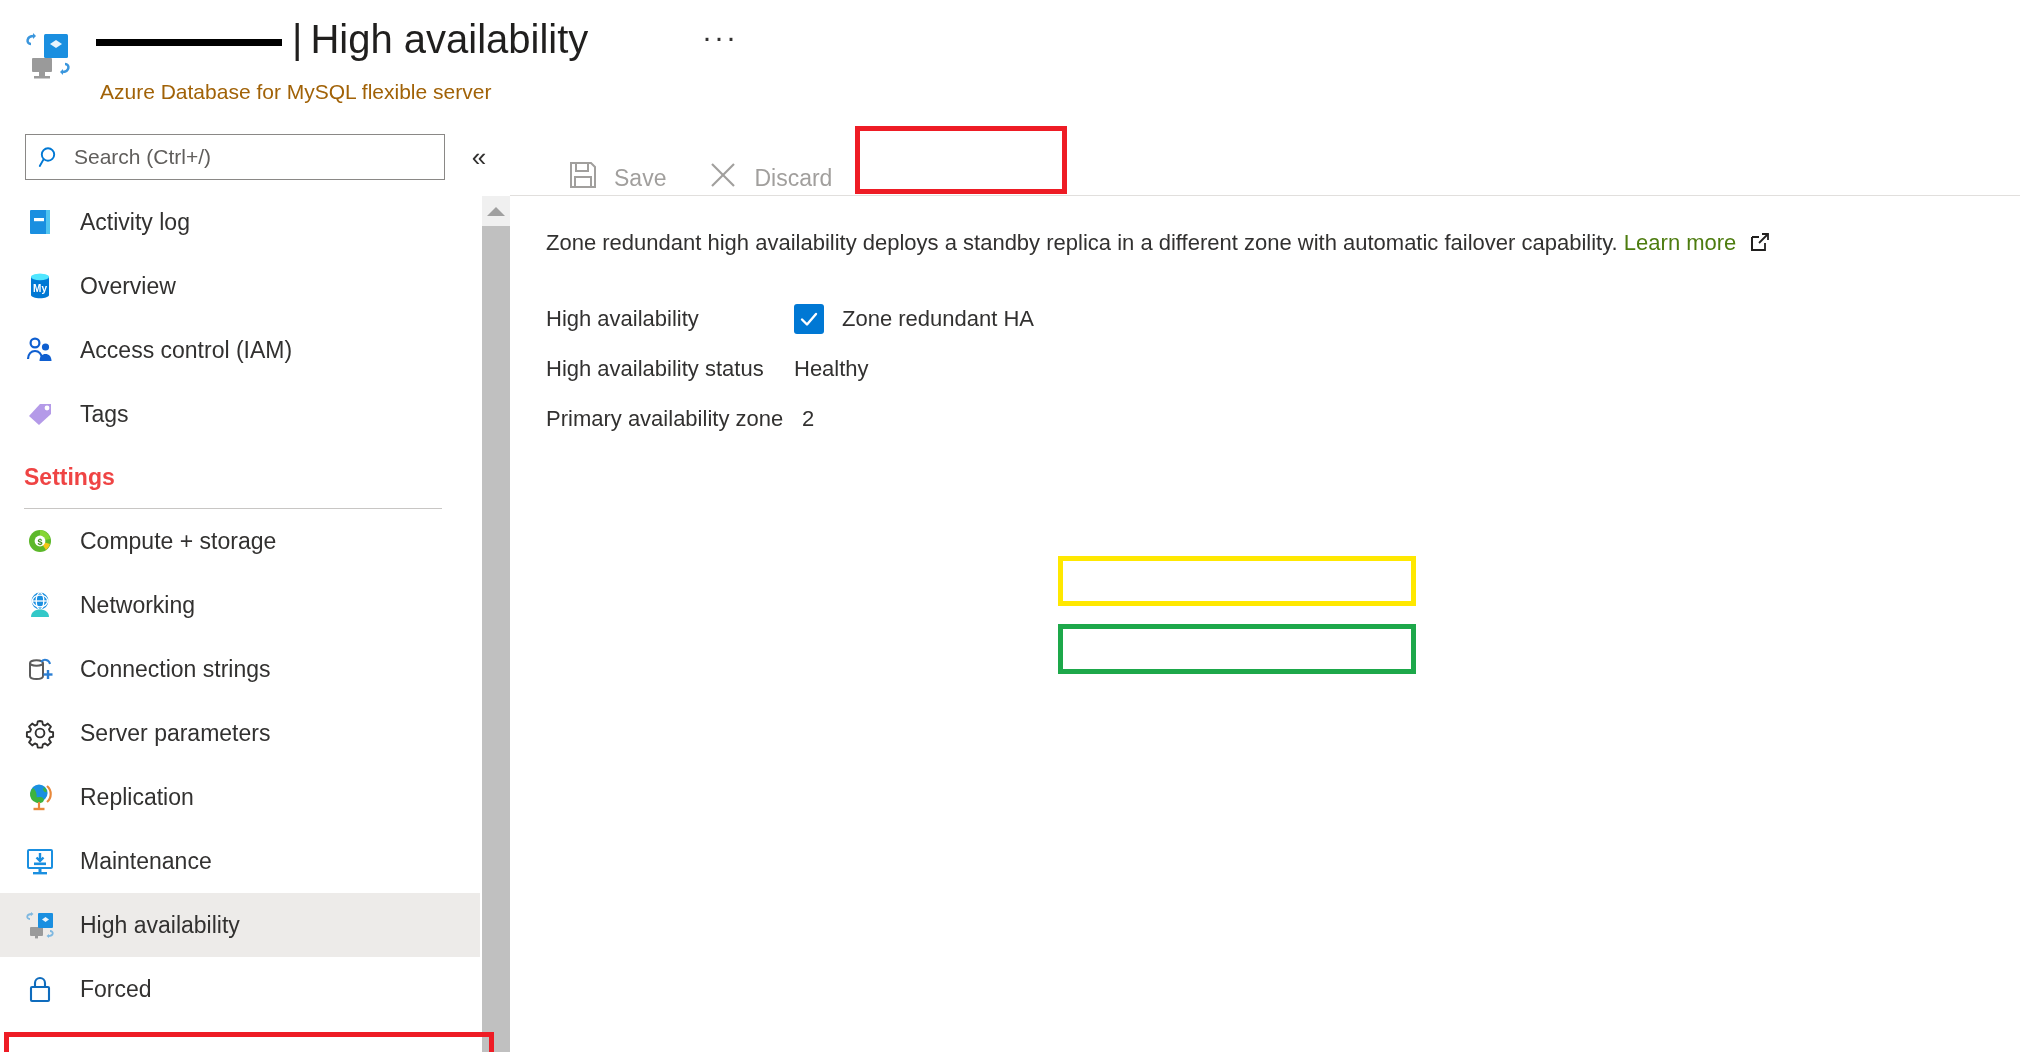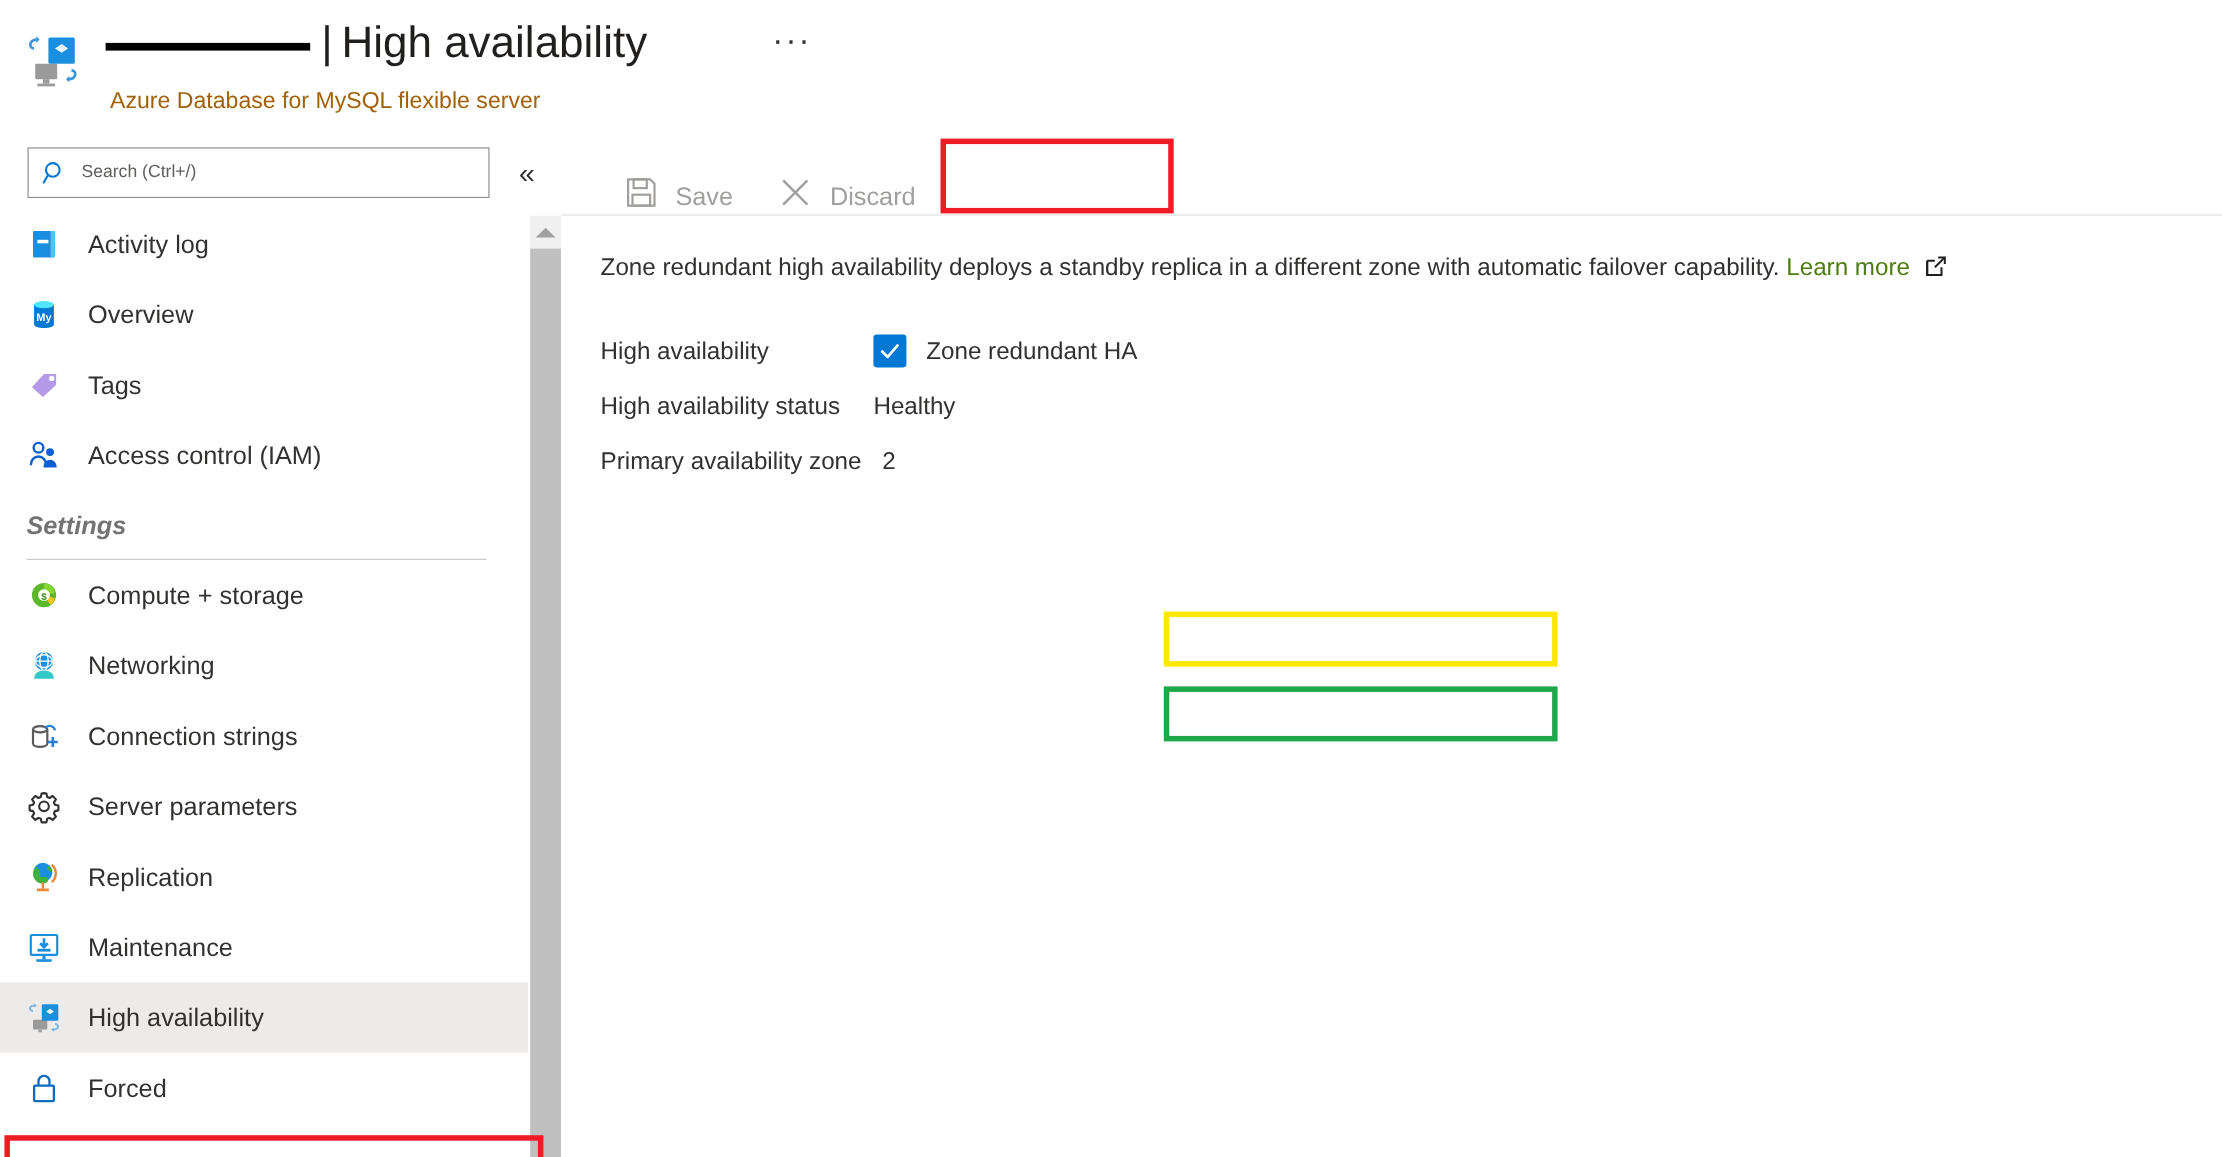--- a/index.html
+++ b/index.html
@@ -32,40 +32,40 @@
   }
 
   
   .leftpane { position: absolute; left: 0; top: 118px; width: 498px; height: 934px; background: #fff; }
   .search-wrap {
     position: absolute; left: 25px; top: 16px; width: 420px; height: 46px;
     border: 1px solid #8a8886; background: #fff; display: flex; align-items: center;
   }
   .search-icon { margin-left: 12px; width: 24px; height: 24px; flex: 0 0 auto; }
   .search-input {
-    border: 0; outline: none; font-size: 16px; color: #605e5c; background: transparent;
+    border: 0; outline: none; font-size: 21px; color: #605e5c; background: transparent;
     margin-left: 10px; width: 340px; font-family: inherit;
   }
   .search-input::placeholder { color: #605e5c; opacity: 1; }
   .collapse-btn {
     position: absolute; left: 462px; top: 24px; width: 34px; height: 32px;
     font-size: 26px; color: #323130; text-align: center; line-height: 30px; cursor: pointer;
   }
 
   .navlist { position: absolute; left: 0; top: 72px; width: 498px; }
   .nav-item {
     position: relative; height: 64px; display: flex; align-items: center;
     padding-left: 22px; cursor: pointer;
   }
   .nav-item.selected { background: #edebe9; width: 480px; }
   .nav-ico { width: 36px; height: 36px; flex: 0 0 auto; display: flex; align-items: center; justify-content: center; }
   .nav-label { margin-left: 22px; font-size: 23px; color: #323130; white-space: nowrap; }
   .nav-group-title {
     height: 62px; display: flex; align-items: center; padding-left: 24px;
-    font-size: 23px; font-weight: 700; color: #737373; font-style: italic;
+    font-size: 23px; font-weight: 700; color: #ef4444;
   }
   .nav-divider { margin: 0 0 0 24px; width: 418px; height: 1px; background: #c8c6c4; }
 
   
   .scrollbar { position: absolute; left: 482px; top: 196px; width: 28px; height: 856px; background: #fff; }
   .sb-up {
     position: absolute; left: 0; top: 0; width: 28px; height: 30px; background: #f0f0f0;
     display: flex; align-items: center; justify-content: center;
   }
   .sb-up .tri {
@@ -175,37 +175,37 @@
             <ellipse cx="16" cy="7" rx="9" ry="3.2" fill="#50e6ff"></ellipse>
             <text x="16" y="22" font-size="10" font-weight="bold" fill="#fff" text-anchor="middle" font-family="Liberation Sans, sans-serif">My</text>
           </svg>
         </span>
         <span class="nav-label">Overview</span>
       </div>
 
       <div class="nav-item">
         <span class="nav-ico">
           <svg width="32" height="32" viewBox="0 0 32 32">
-            <path d="M5 18 L16 6 L27 6 L27 16 L15 27 Z" fill="#b49ae8"></path>
-            <circle cx="23" cy="10" r="2.4" fill="#fff"></circle>
-          </svg>
-        </span>
-        <span class="nav-label">Tags</span>
-      </div>
-
-      <div class="nav-item">
-        <span class="nav-ico">
-          <svg width="32" height="32" viewBox="0 0 32 32">
             <circle cx="11" cy="9" r="4.4" stroke="#0f5fd0" stroke-width="2.2" fill="none"></circle>
             <path d="M4 25 c0 -5 3.2 -8 7 -8 s7 3 7 8" stroke="#0f5fd0" stroke-width="2.2" fill="none"></path>
             <circle cx="21.5" cy="13" r="3.6" fill="#0f5fd0"></circle>
             <path d="M15.5 27 c0 -4.4 2.7 -7 6 -7 s6 2.6 6 7 z" fill="#0f5fd0"></path>
           </svg>
         </span>
         <span class="nav-label">Access control (IAM)</span>
+      </div>
+
+      <div class="nav-item">
+        <span class="nav-ico">
+          <svg width="32" height="32" viewBox="0 0 32 32">
+            <path d="M5 18 L16 6 L27 6 L27 16 L15 27 Z" fill="#b49ae8"></path>
+            <circle cx="23" cy="10" r="2.4" fill="#fff"></circle>
+          </svg>
+        </span>
+        <span class="nav-label">Tags</span>
       </div>
 
       <div class="nav-group-title">Settings</div>
       <div class="nav-divider"></div>
 
       <div class="nav-item">
         <span class="nav-ico">
           <svg width="32" height="32" viewBox="0 0 32 32">
             <circle cx="16" cy="16" r="11" fill="#5cb82a"></circle>
             <path d="M16 16 L16 5 A11 11 0 0 1 26 14 Z" fill="#86d633"></path>

